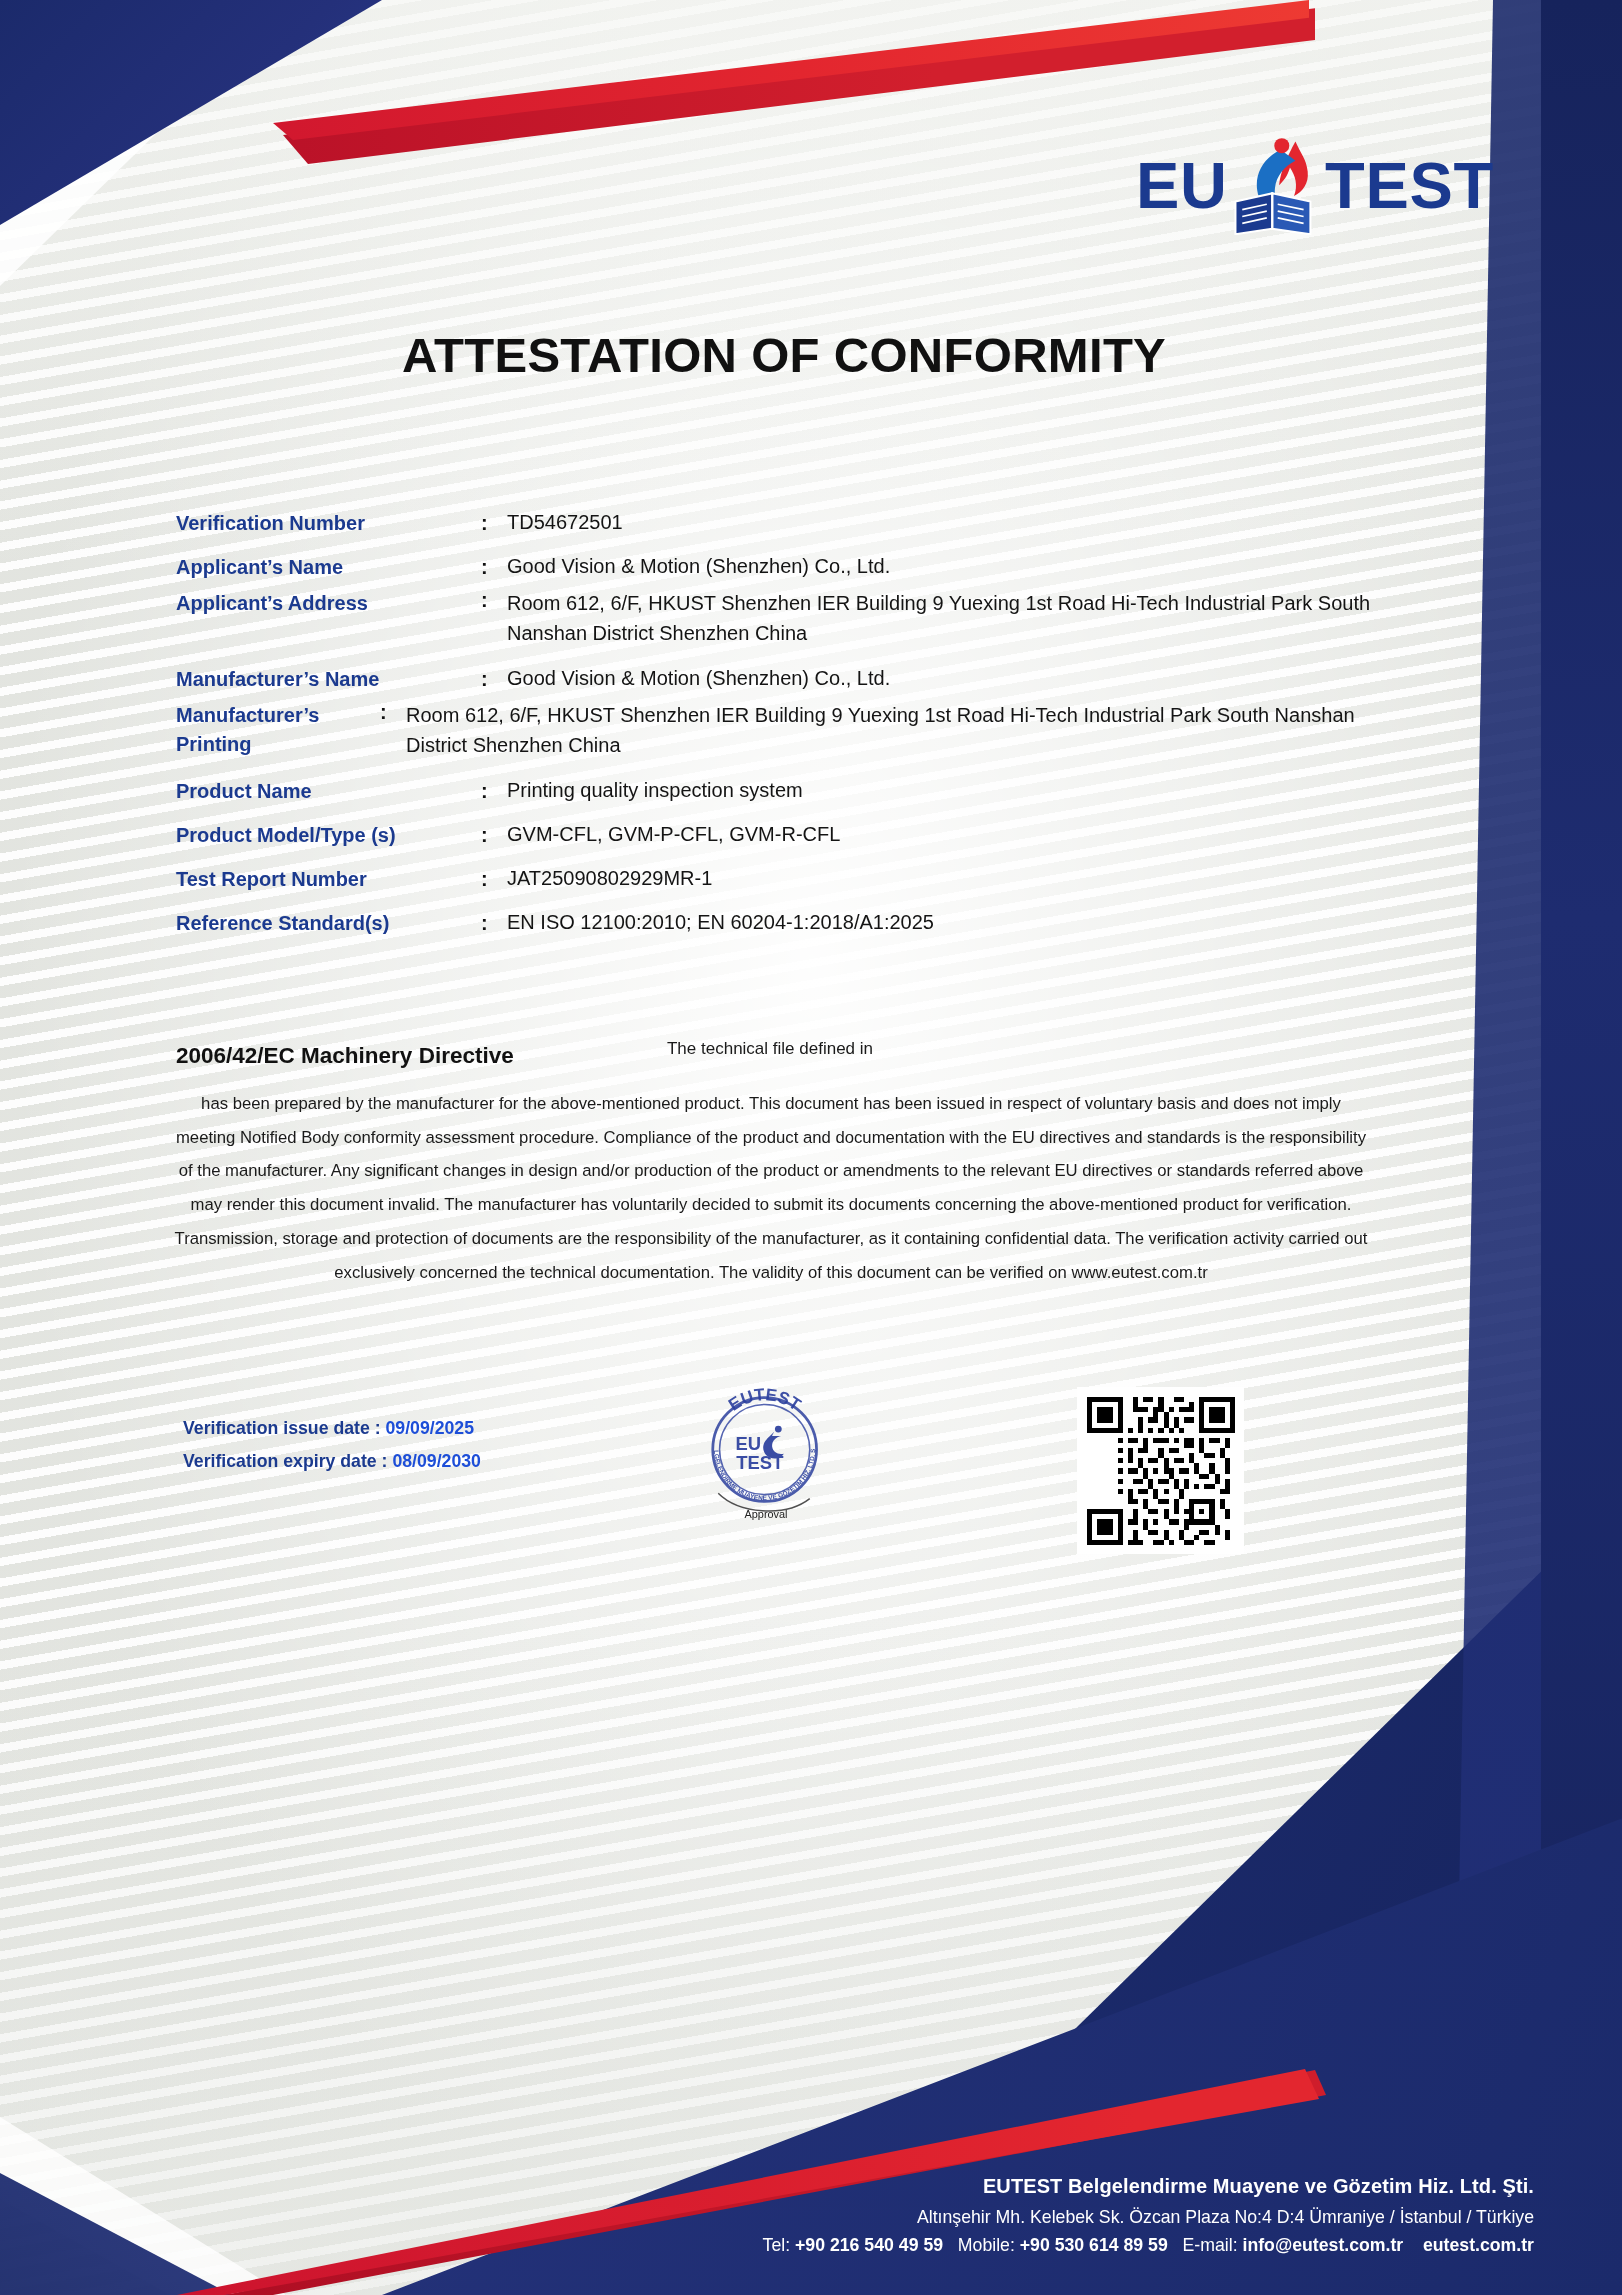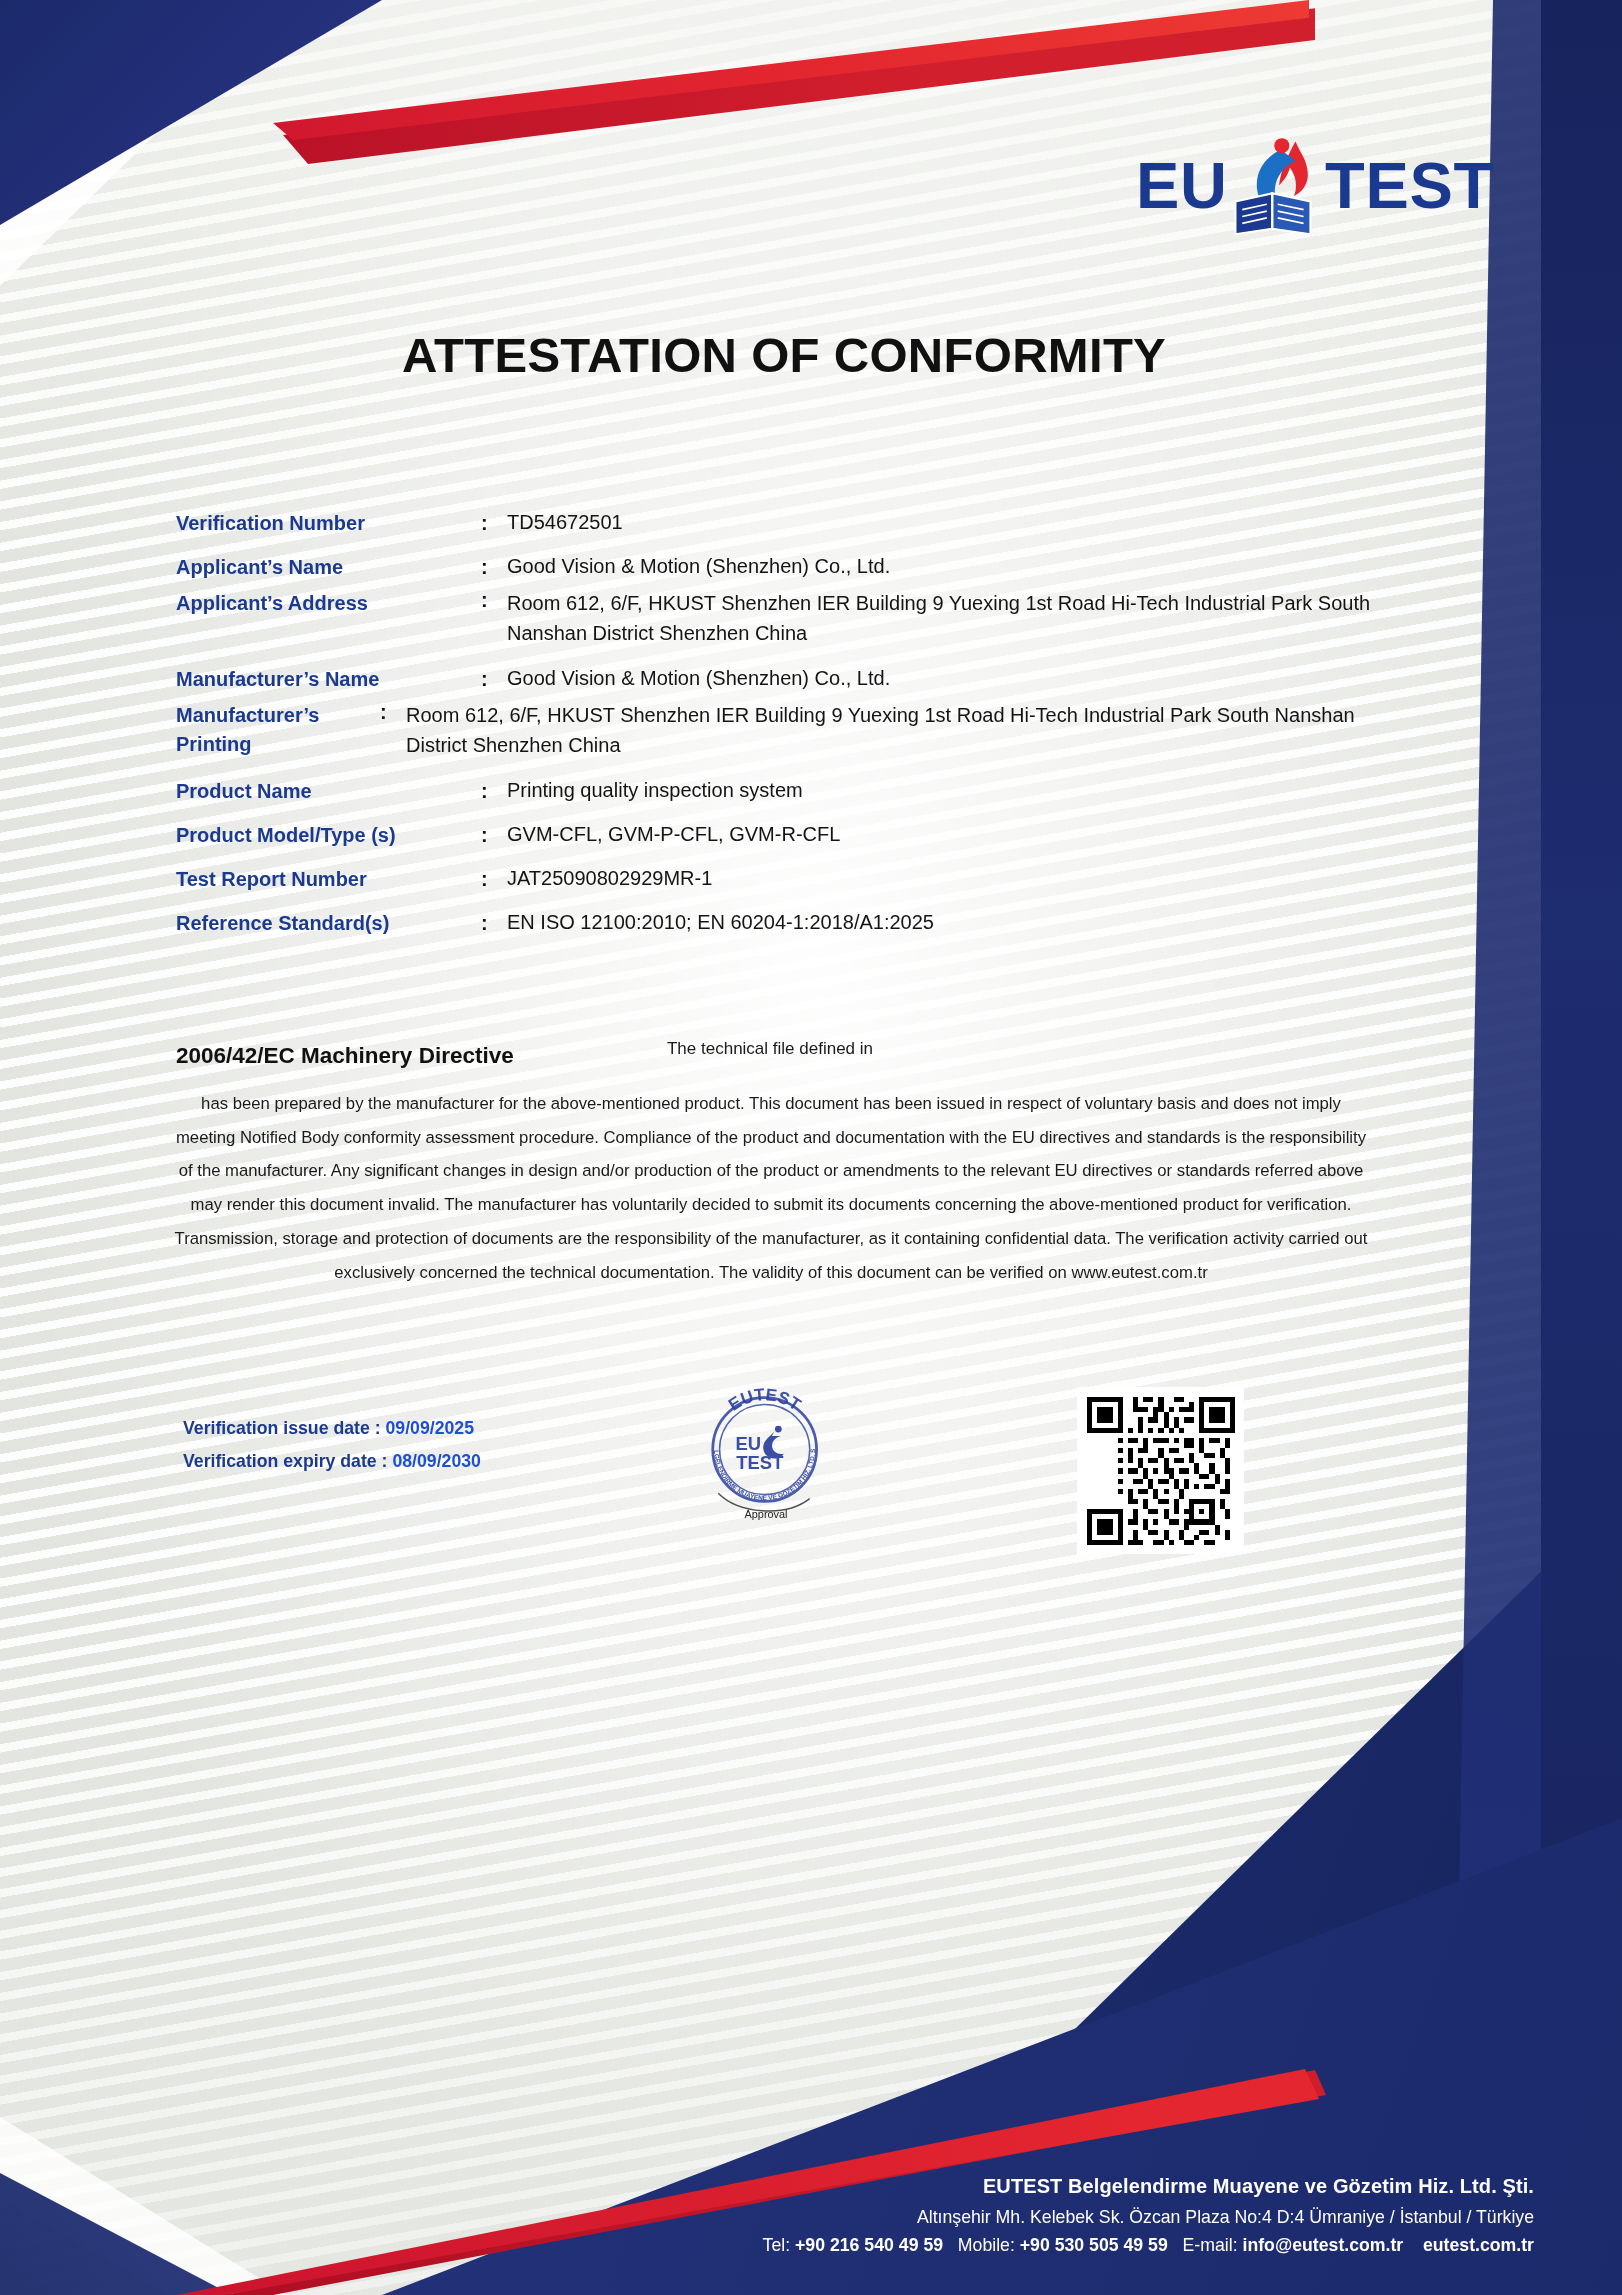--- a/index.html
+++ b/index.html
@@ -547,21 +547,21 @@
   </div>
 
   <div class="footer">
     <div class="f1">EUTEST Belgelendirme Muayene ve Gözetim Hiz. Ltd. Şti.</div>
     <div class="f2">Altınşehir Mh. Kelebek Sk. Özcan Plaza No:4 D:4 Ümraniye / İstanbul / Türkiye</div>
     <div class="f3">
       <span>Tel:</span>
       <span class="b">+90 216 540 49 59</span>
       &nbsp;
       <span>Mobile:</span>
-      <span class="b">+90 530 505 49 59</span>
+      <span class="b">+90 530 614 89 59</span>
       &nbsp;
       <span>E-mail:</span>
       <span class="b">info@eutest.com.tr</span>
       &nbsp;&nbsp;
       <span class="b">eutest.com.tr</span>
     </div>
   </div>
 </div>
 
 

